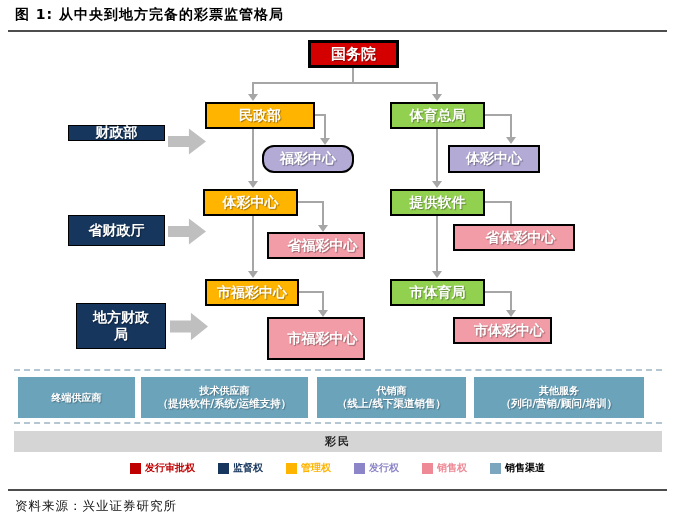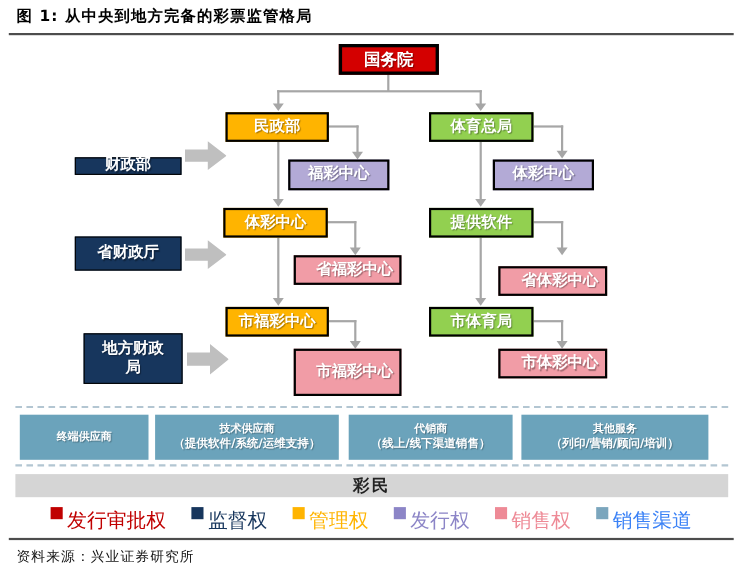--- a/index.html
+++ b/index.html
@@ -39,26 +39,26 @@
   .dash{position:absolute;left:14px;width:648px;height:0;border-top:2px dashed #b3c6d2;}
   .dash.d1{top:369px;} .dash.d2{top:422px;}
   .supply{position:absolute;top:377px;height:41px;background:#6ba3bb;color:#fff;
           display:flex;flex-direction:column;align-items:center;justify-content:center;
           font-weight:bold;box-sizing:border-box;text-shadow:1px 1px 1px rgba(0,0,0,.3);}
   .supply .t{font-size:10px;line-height:1.3;}
   .supply .s{font-size:10.5px;line-height:1.25;font-weight:bold;}
 
   .players{position:absolute;left:14px;top:431px;width:648px;height:21px;background:#d5d5d5;
            display:flex;align-items:center;justify-content:center;
-           font-size:15px;font-weight:bold;color:#222;letter-spacing:2px;}
+           font-size:11px;font-weight:bold;color:#222;letter-spacing:2px;}
 
   
   .legend{position:absolute;left:40px;right:40px;top:461px;display:flex;
           justify-content:center;gap:23px;align-items:center;}
-  .legend-item{display:flex;align-items:flex-start;gap:4px;font-size:18px;font-weight:normal;}
+  .legend-item{display:flex;align-items:center;gap:4px;font-size:10px;font-weight:bold;}
   .swatch{width:11px;height:11px;display:inline-block;}
 </style>
 </head>
 <body>
 
 <div class="page">
 
   <div class="fig-title">图 1: 从中央到地方完备的彩票监管格局</div>
   <div class="rule top"></div>
 
@@ -102,35 +102,35 @@
   <div class="hline" style="left:485px;top:291px;width:27px;"></div>
   <div class="vline" style="left:510px;top:291px;height:20px;"></div>
   <div class="arr-down" style="left:506px;top:310px;"></div>
 
   <div class="block-arrow" style="left:168px;top:126px;width:38px;height:31px;"></div>
   <div class="block-arrow" style="left:168px;top:216px;width:38px;height:31px;"></div>
   <div class="block-arrow" style="left:170px;top:310px;width:38px;height:33px;"></div>
 
   <div class="node red" style="left:308px;top:40px;width:91px;height:28px;">国务院</div>
 
-  <div class="node orange" style="left:205px;top:102px;width:94px;height:27px;">民政部</div>
+  <div class="node orange" style="left:205px;top:102px;width:110px;height:27px;">民政部</div>
   <div class="node green" style="left:390px;top:102px;width:95px;height:27px;">体育总局</div>
 
-  <div class="node navy" style="left:68px;top:143px;width:97px;height:16px;">财政部</div>
+  <div class="node navy" style="left:68px;top:125px;width:97px;height:16px;">财政部</div>
 
-  <div class="node lavender" style="left:262px;top:145px;width:92px;height:28px;">福彩中心</div>
+  <div class="node lavender" style="left:262px;top:145px;width:92px;height:28px;border-radius:12px;">福彩中心</div>
   <div class="node lavender" style="left:448px;top:145px;width:92px;height:28px;">体彩中心</div>
 
   <div class="node orange" style="left:203px;top:189px;width:95px;height:27px;">体彩中心</div>
   <div class="node green" style="left:390px;top:189px;width:95px;height:27px;">提供软件</div>
 
   <div class="node navy" style="left:68px;top:215px;width:97px;height:31px;">省财政厅</div>
 
   <div class="node pink" style="left:267px;top:232px;width:98px;height:27px;">省福彩中心</div>
-  <div class="node pink" style="left:453px;top:242px;width:99px;height:27px;">省体彩中心</div>
+  <div class="node pink" style="left:453px;top:224px;width:122px;height:27px;">省体彩中心</div>
 
   <div class="node orange" style="left:205px;top:279px;width:94px;height:27px;">市福彩中心</div>
   <div class="node green" style="left:390px;top:279px;width:95px;height:27px;">市体育局</div>
 
   <div class="node navy" style="left:76px;top:303px;width:90px;height:46px;padding:16px 13px;">地方财政局</div>
 
   <div class="node pink" style="left:267px;top:317px;width:98px;height:43px;">市福彩中心</div>
   <div class="node pink" style="left:453px;top:317px;width:99px;height:27px;">市体彩中心</div>
 
   <div class="dash d1"></div>
@@ -171,20 +171,20 @@
     <span class="legend-item">
       <span class="swatch" style="background: rgb(140, 133, 199);"></span>
       <span style="color: rgb(140, 133, 199);">发行权</span>
     </span>
     <span class="legend-item">
       <span class="swatch" style="background: rgb(238, 138, 150);"></span>
       <span style="color: rgb(238, 138, 150);">销售权</span>
     </span>
     <span class="legend-item">
       <span class="swatch" style="background: rgb(123, 166, 189);"></span>
-      <span style="color: #3b82f6;">销售渠道</span>
+      <span style="color: #000000;">销售渠道</span>
     </span>
   </div>
 
   <div class="rule bottom"></div>
   <div class="fig-source">资料来源：兴业证券研究所</div>
 
 </div>
 
 </body></html>

